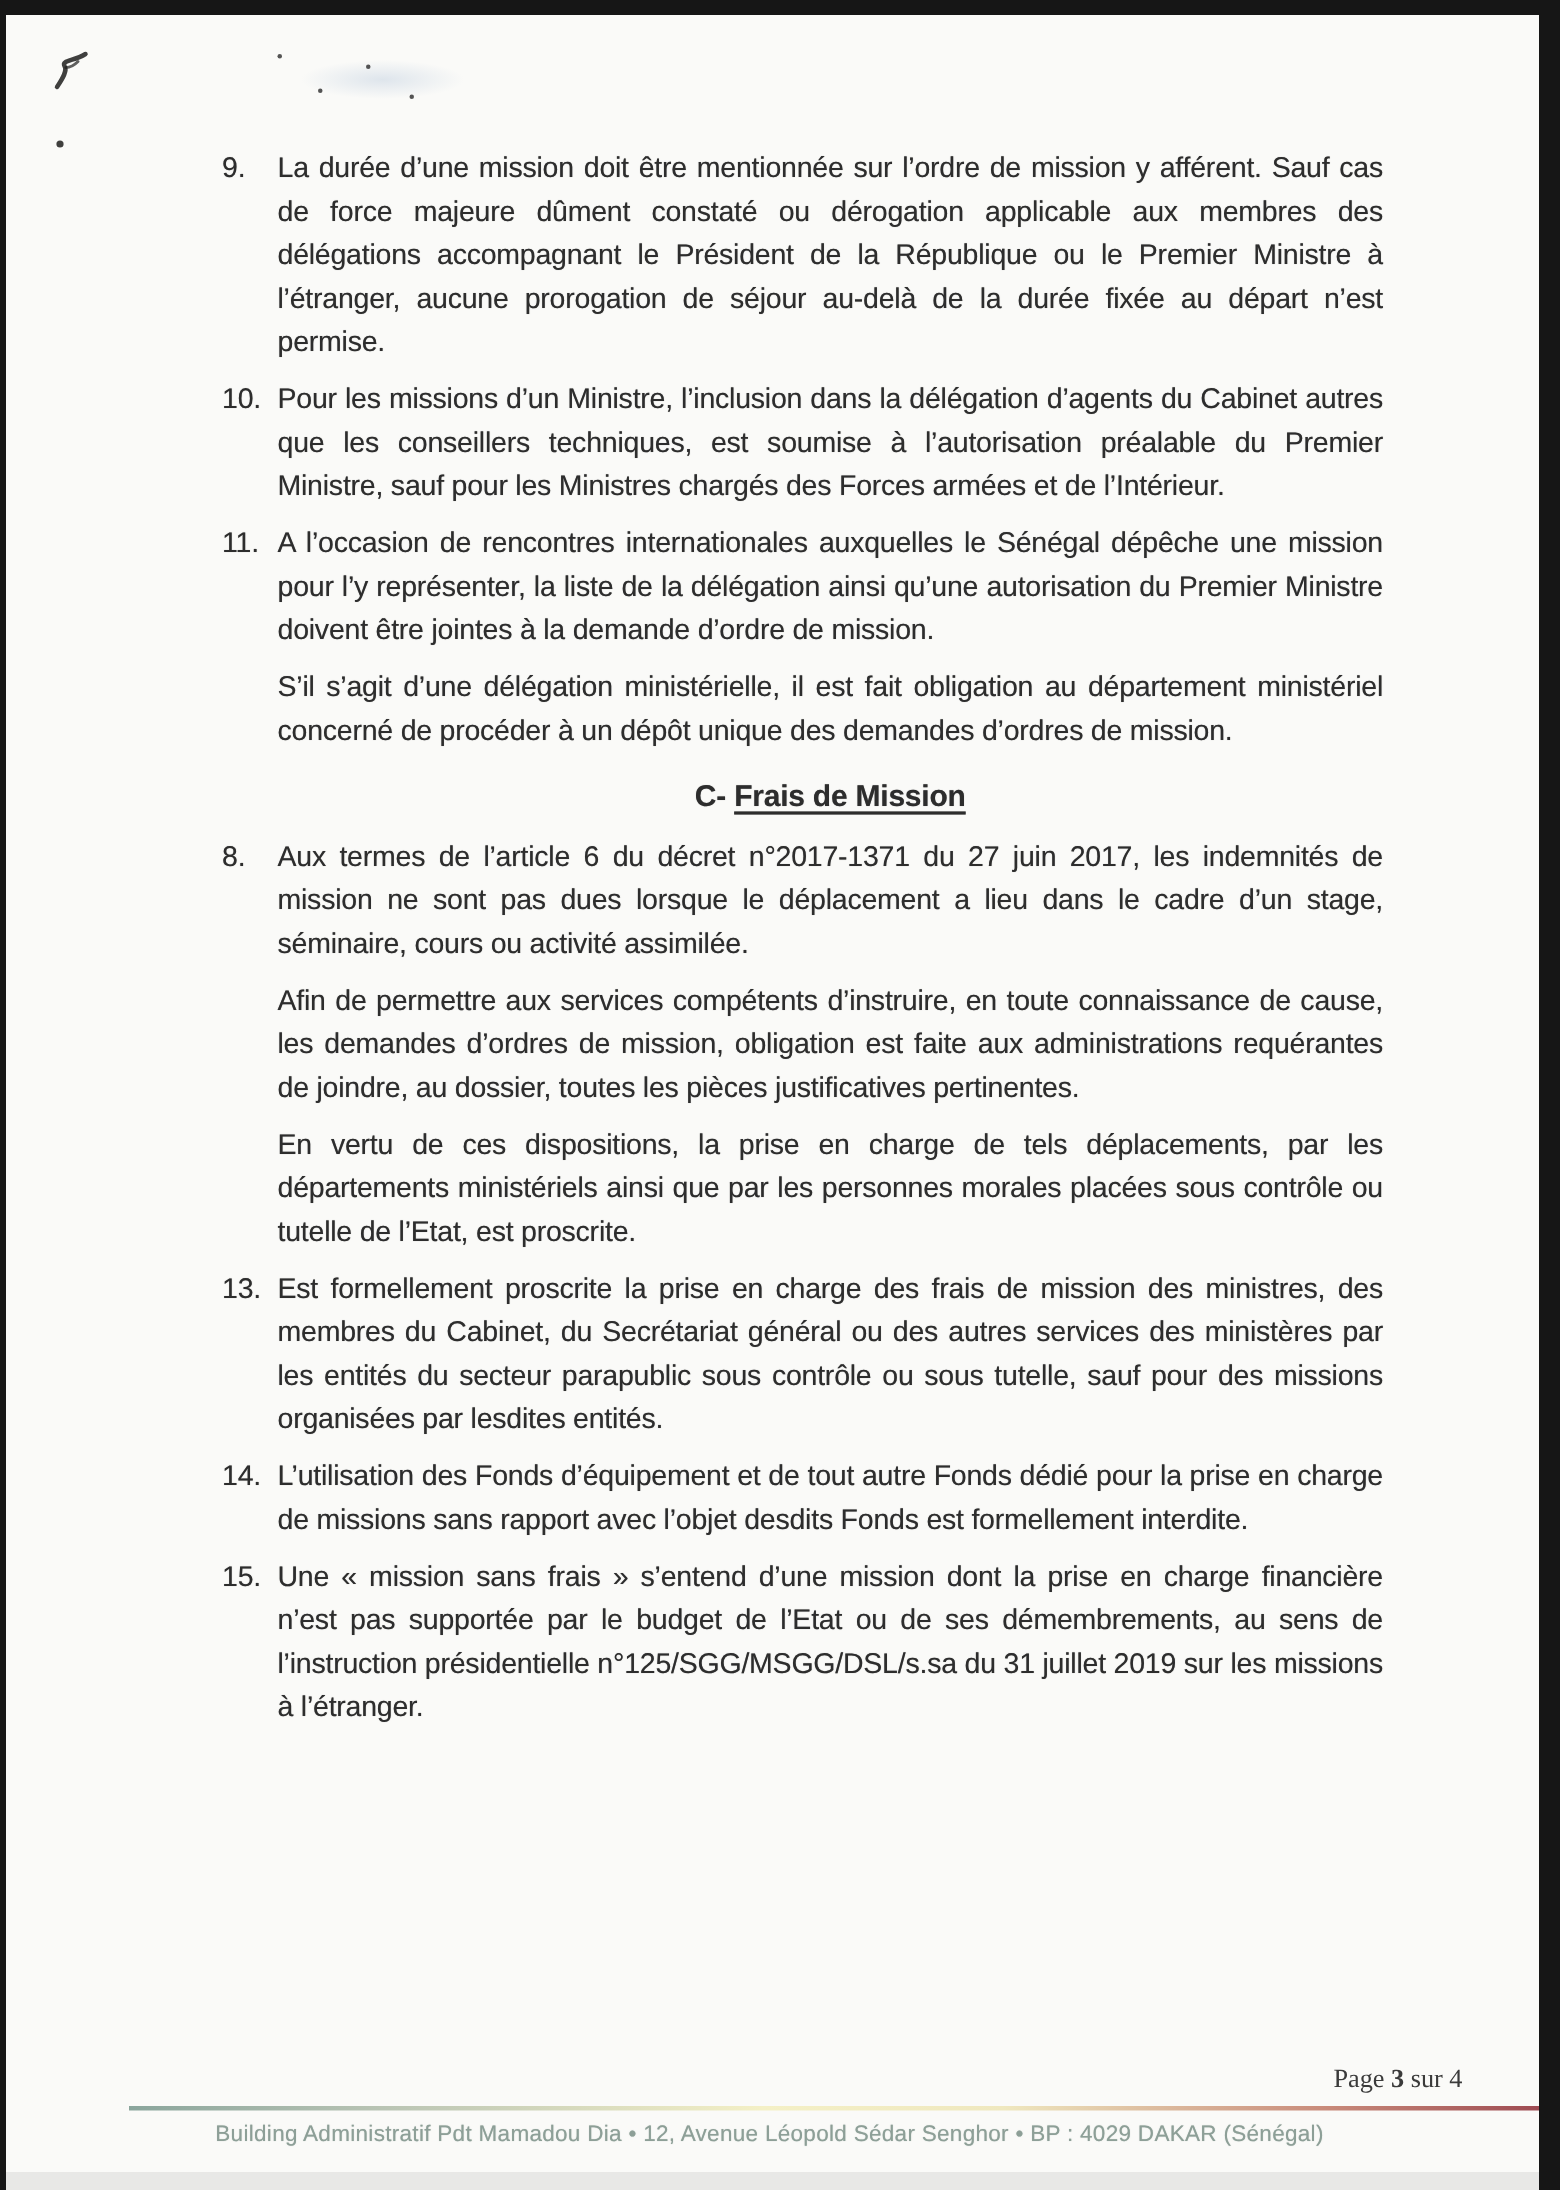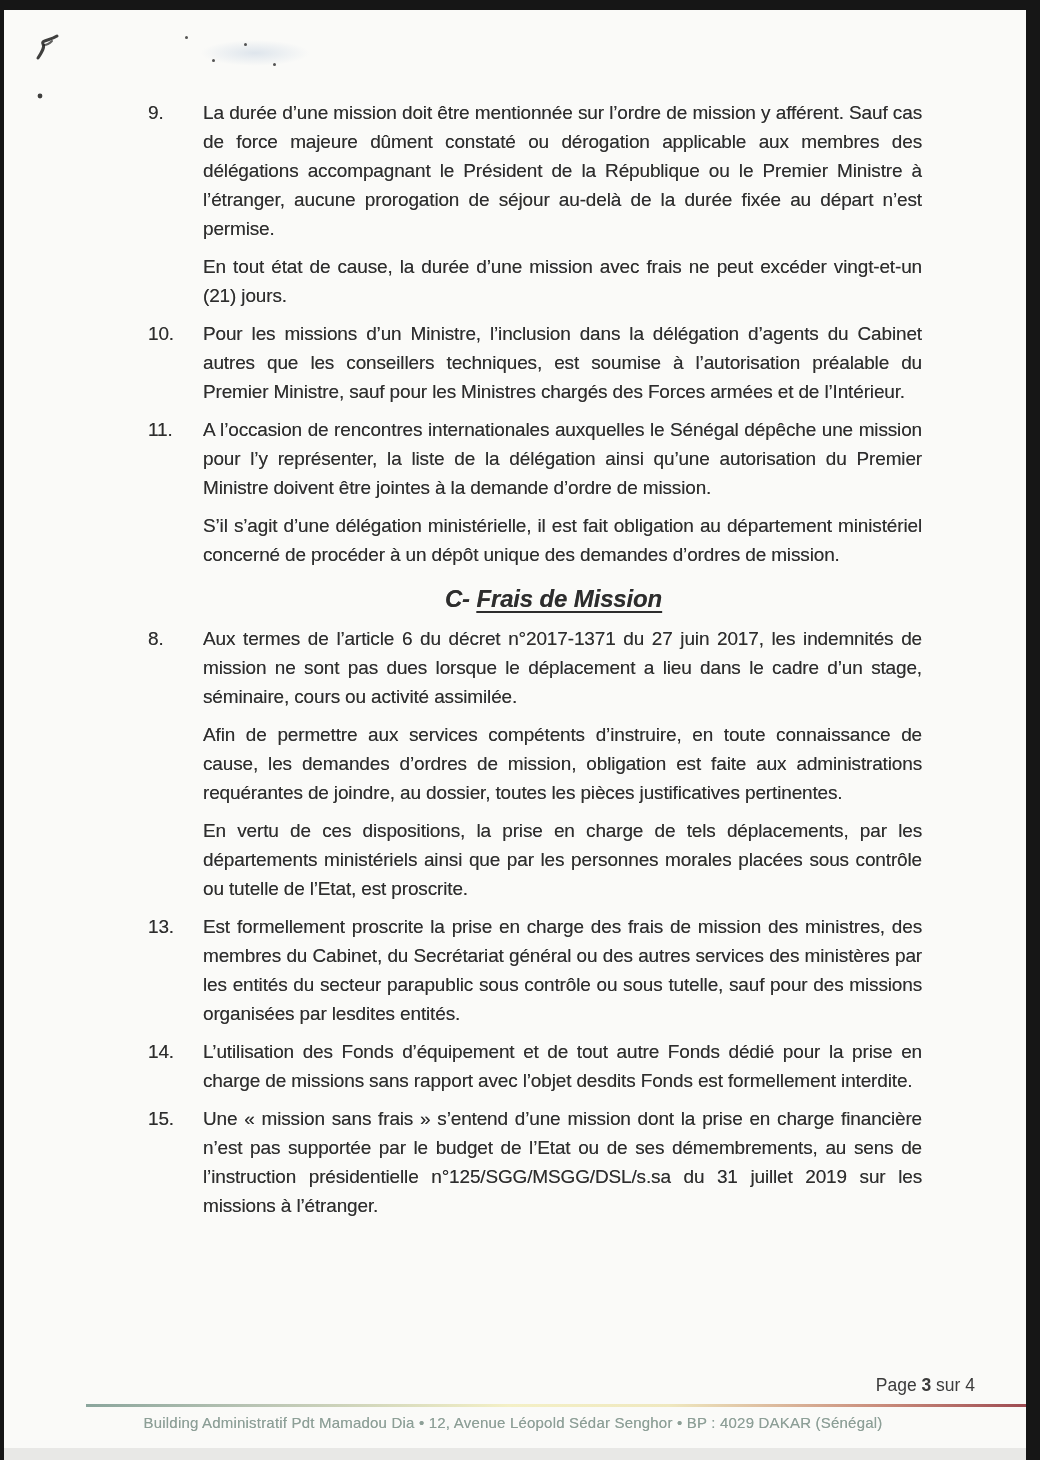--- a/index.html
+++ b/index.html
@@ -38,31 +38,31 @@
   
   .doc{
     position:absolute;top:0;left:0;width:100%;
     padding:98px 118px 0 148px;
     font-size:19px;line-height:29px;letter-spacing:-0.15px;
     text-shadow:0 0 .5px rgba(40,40,40,.55);
   }
   .item{display:flex;}
   .item .num{width:37px;flex-shrink:0;}
   .item .body{flex:1;}
-  .doc p{text-align:justify;margin:0 0 9px 18px;}
+  .doc p{text-align:justify;margin:0 0 9px 0;}
   .heading{
     margin:6px 0 11px 37px;
-    text-align:center;font-weight:bold;font-size:24px;font-style:italic;
+    text-align:center;font-weight:bold;font-size:20px;
   }
   .heading .utitle{text-decoration:underline;text-decoration-thickness:2px;text-underline-offset:4px;}
 
   
   .page-indicator{
     position:absolute;top:1375px;right:65px;
-    font-size:17.5px;color:var(--pageno);letter-spacing:0;
+    font-size:17.5px;color:var(--pageno);letter-spacing:0;font-family:Liberation Serif, serif;
   }
   .page-indicator b{font-weight:bold;}
   .footer-rule{
     position:absolute;top:1404px;left:86px;width:940px;height:3px;
     background:linear-gradient(to right,var(--line-left) 0%,#b9c4b4 18%,var(--line-mid) 45%,#efe8bf 62%,#c88a7a 85%,var(--line-right) 100%);
   }
   .footer-address{
     position:absolute;top:1414px;left:0;width:1026px;
     text-align:center;font-size:15px;letter-spacing:.2px;
     color:var(--address);
@@ -91,21 +91,20 @@
   <div class="speck" style="left:244px;top:43px;width:3px;height:3px;"></div>
   <div class="speck" style="left:212px;top:59px;width:3px;height:3px;"></div>
   <div class="speck" style="left:273px;top:63px;width:3px;height:3px;"></div>
 
   <div class="doc">
 
     <div class="item">
       <span class="num">9.</span>
       <div class="body">
         <p>La durée d’une mission doit être mentionnée sur l’ordre de mission y afférent. Sauf cas de force majeure dûment constaté ou dérogation applicable aux membres des délégations accompagnant le Président de la République ou le Premier Ministre à l’étranger, aucune prorogation de séjour au-delà de la durée fixée au départ n’est permise.</p>
-        <p>En tout état de cause, la durée d’une mission avec frais ne peut excéder vingt-et-un (21) jours.</p>
       </div>
     </div>
 
     <div class="item">
       <span class="num">10.</span>
       <div class="body">
         <p>Pour les missions d’un Ministre, l’inclusion dans la délégation d’agents du Cabinet autres que les conseillers techniques, est soumise à l’autorisation préalable du Premier Ministre, sauf pour les Ministres chargés des Forces armées et de l’Intérieur.</p>
       </div>
     </div>
 

